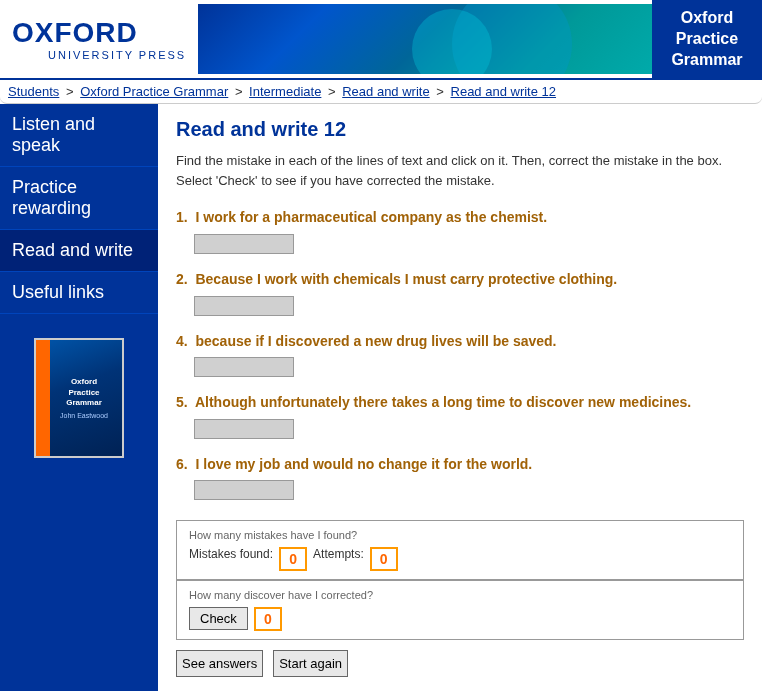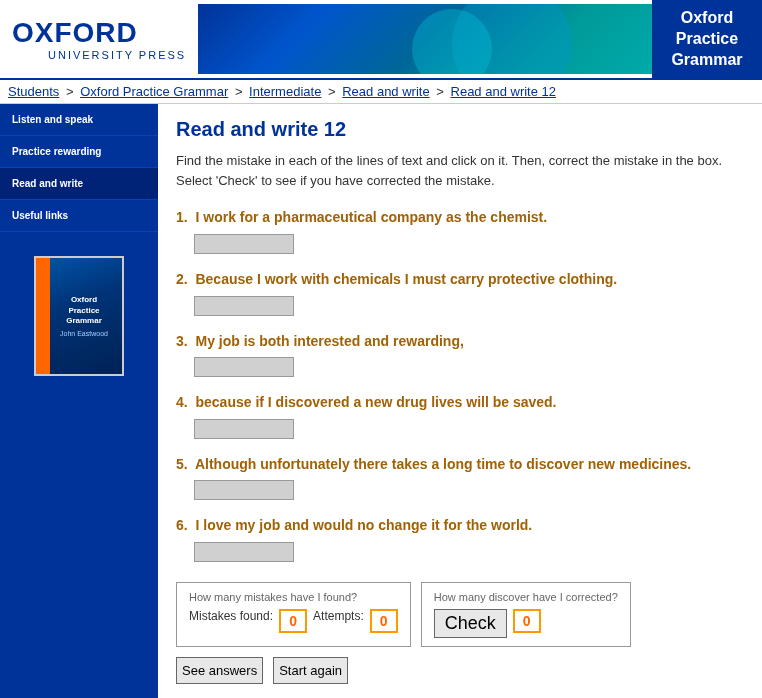--- a/index.html
+++ b/index.html
@@ -53,41 +53,42 @@
       min-width: 110px;
     }
 
     
     #breadcrumb {
       background: #fff;
       padding: 4px 8px;
       font-size: 13px;
       border-bottom: 1px solid #ccc;
       color: #003399;
+      border-radius: 7px;
     }
     #breadcrumb a { color: #003399; text-decoration: underline; cursor: pointer; }
     #breadcrumb span { color: #333; margin: 0 3px; }
 
     
     #main-layout {
       display: flex;
     }
 
     
     #sidebar {
       width: 158px;
       min-width: 158px;
       background: #003399;
       padding-top: 0;
     }
     .sidebar-item {
       display: block;
       color: white;
-      font-weight: bold;
-      font-size: 10px;
+      font-weight: normal;
+      font-size: 18px;
       padding: 10px 12px;
       cursor: pointer;
       border-bottom: 1px solid #0044bb;
       text-decoration: none;
       background: #003399;
     }
     .sidebar-item.active { background: #002277; }
     #sidebar-book {
       margin-top: 16px;
       padding: 8px;
@@ -161,23 +162,23 @@
       width: 100px;
       height: 20px;
       background: #d0d0d0;
       border: 1px solid #999;
       margin-left: 18px;
     }
 
     
     #stats-area {
       display: flex;
-      gap: 10px;
       margin-top: 20px;
       margin-bottom: 0;
+      flex-direction: column;
     }
     .stats-box {
       border: 1px solid #999;
       padding: 8px 12px;
       font-size: 12px;
       color: #333;
     }
     .stats-box .stats-title {
       font-size: 11px;
       color: #666;
@@ -196,21 +197,21 @@
       width: 28px;
       height: 24px;
       display: flex;
       align-items: center;
       justify-content: center;
     }
     .check-btn {
       border: 1px solid #666;
       background: #e8e8e8;
       padding: 3px 10px;
-      font-size: 18px;
+      font-size: 13px;
       cursor: pointer;
     }
 
     
     #bottom-buttons {
       display: flex;
       gap: 10px;
       margin-top: 10px;
     }
     .bottom-btn {
@@ -281,27 +282,20 @@
       </div>
 
       <div class="question-block">
         <div class="question-text">
           <span>2.</span>&nbsp;
           <span>Because I work with chemicals I must carry protective clothing.</span>
         </div>
         <div class="answer-input"></div>
       </div>
 
-      <div class="question-block">
-        <div class="question-text">
-          <span>3.</span>&nbsp;
-          <span>My job is both interested and rewarding,</span>
-        </div>
-        <div class="answer-input"></div>
-      </div>
 
       <div class="question-block">
         <div class="question-text">
           <span>4.</span>&nbsp;
           <span>because if I discovered a new drug lives will be saved.</span>
         </div>
         <div class="answer-input"></div>
       </div>
 
       <div class="question-block">

